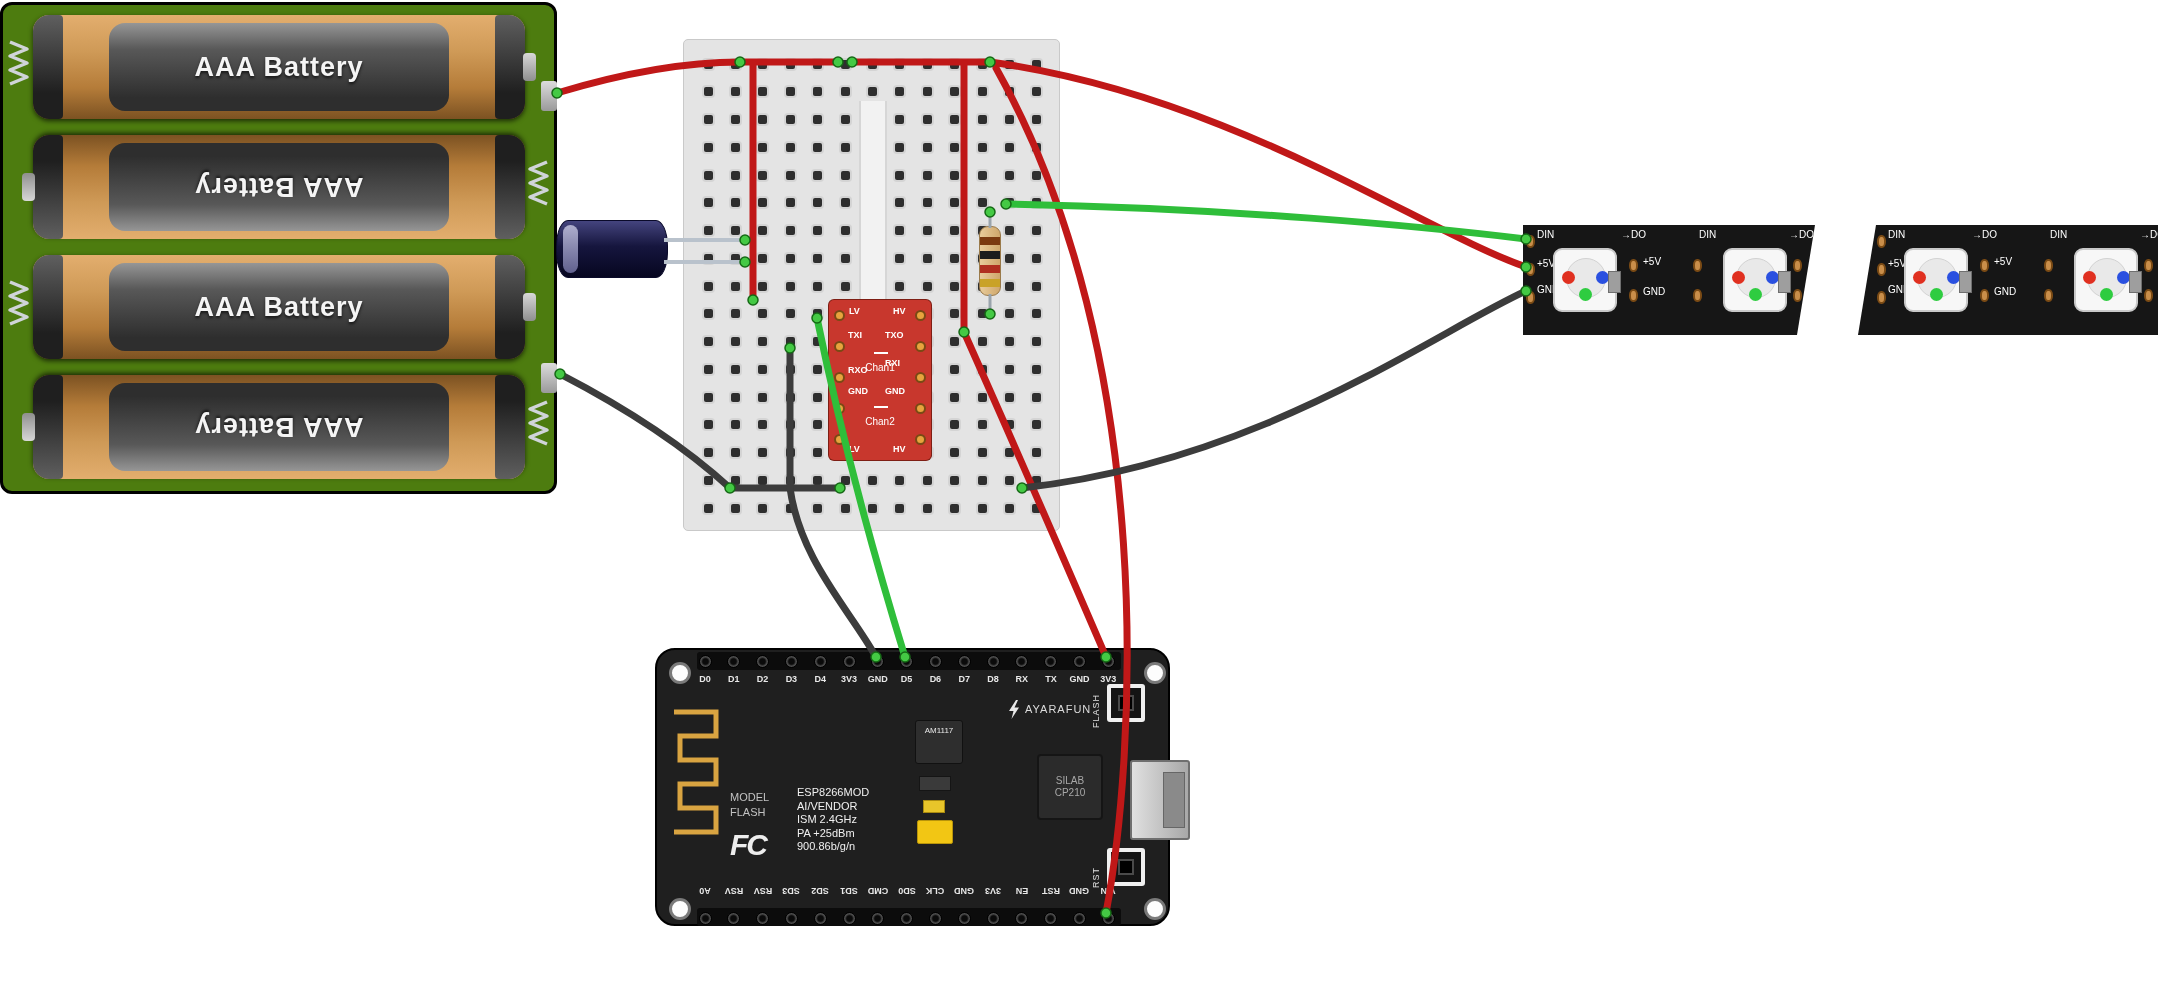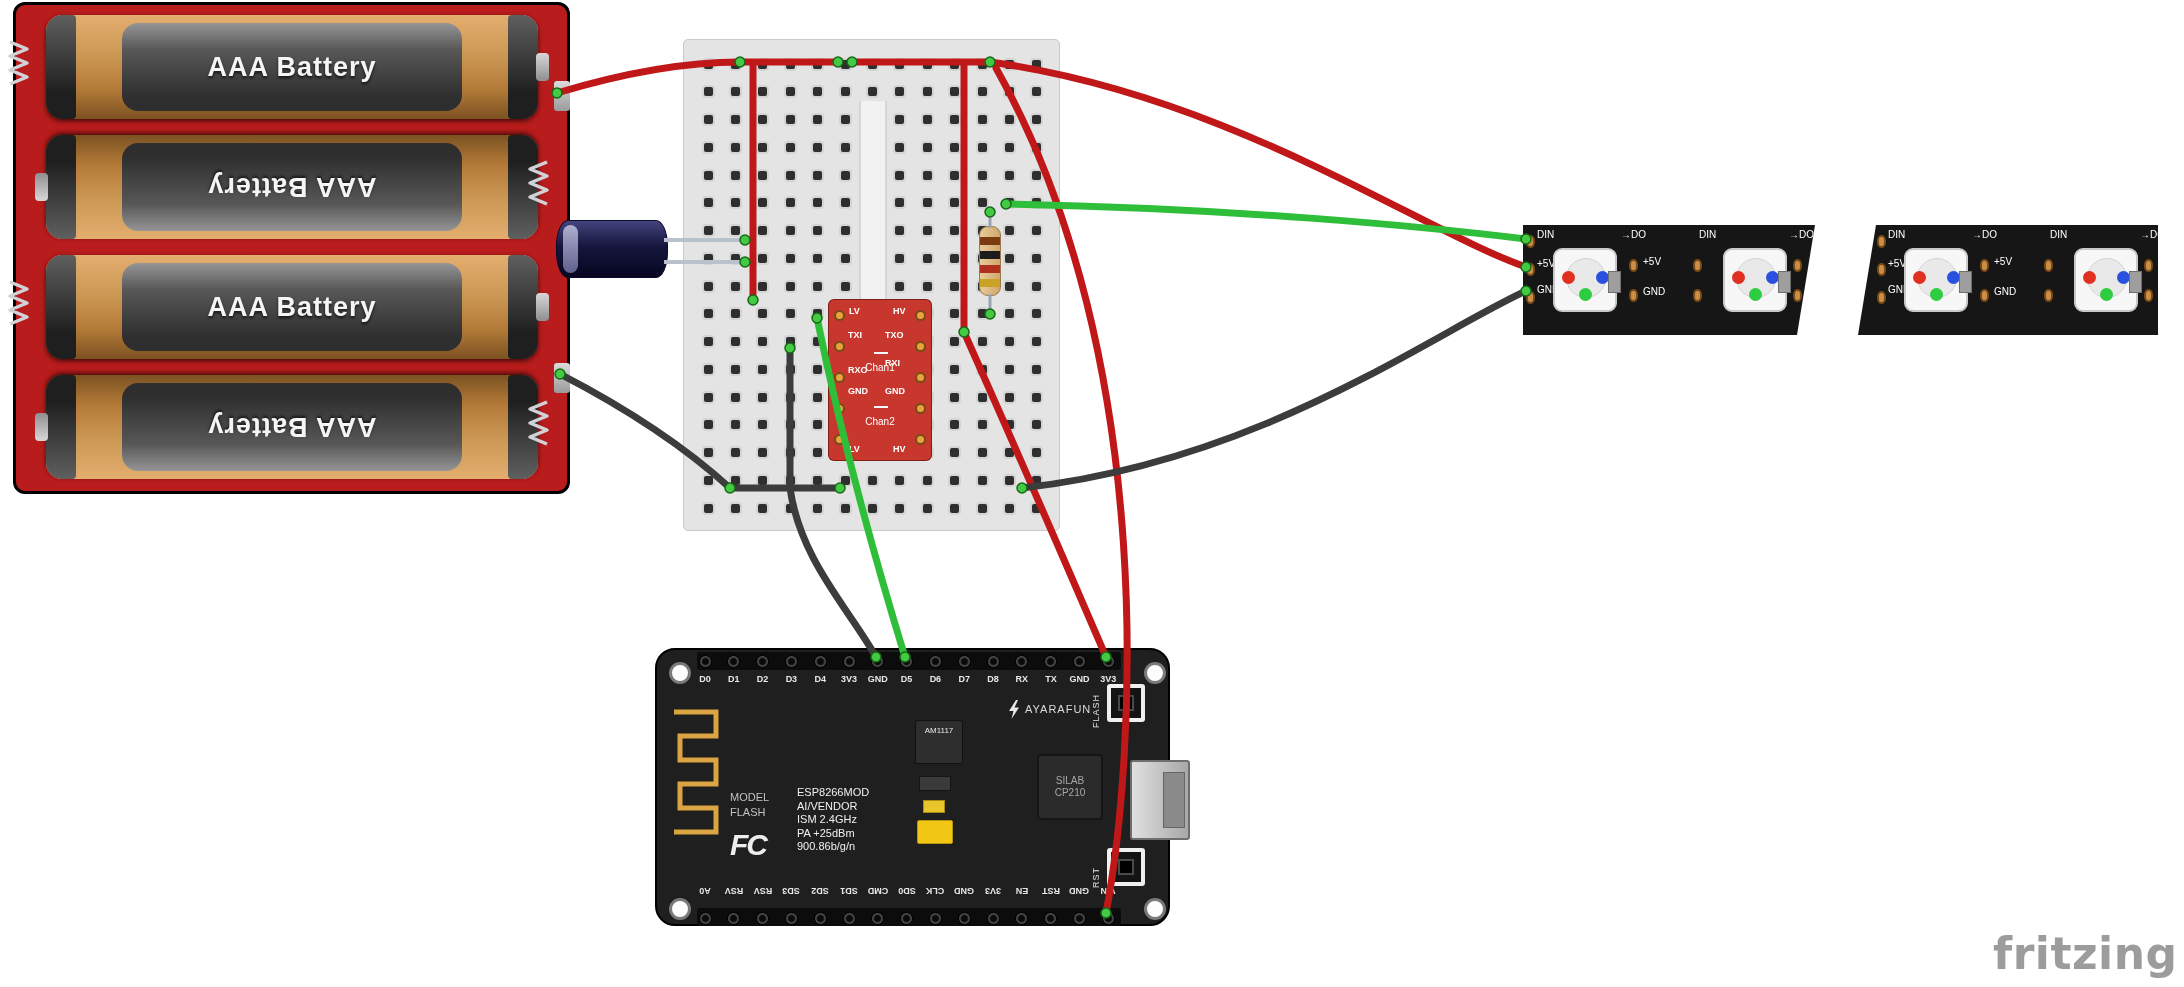--- a/index.html
+++ b/index.html
@@ -1,21 +1,21 @@
 <!DOCTYPE html>
 <html><head>
 <meta charset="utf-8">
 <style>
   * { margin:0; padding:0; box-sizing:border-box; }
   body { background:#fff; font-family:"Liberation Sans", sans-serif; }
   #stage { position:relative; width:2184px; height:987px; background:#ffffff; overflow:hidden; }
 
   
-  #battery-pack { position:absolute; left:13px; top:2px; width:557px; height:492px;
-    background:#b91c1c; border:3px solid #000; border-radius:12px; }
+  #battery-pack { position:absolute; left:0; top:2px; width:557px; height:492px;
+    background:#4d7c0f; border:3px solid #000; border-radius:12px; }
   .battery { position:absolute; left:30px; width:492px; height:104px; border-radius:16px;
     background:linear-gradient(180deg,#e3ae6e 0%,#cf9a57 35%,#b57c39 70%,#7c5222 100%);
     box-shadow:0 2px 5px rgba(0,0,0,.65); }
   .battery.flipped { transform:rotate(180deg); }
   .bat-cap { position:absolute; top:0; width:30px; height:100%;
     background:linear-gradient(180deg,#5f5f5f,#1f1f1f 75%); }
   .bat-capL { left:0; border-radius:16px 4px 4px 16px; }
   .bat-capR { right:0; border-radius:4px 16px 16px 4px; }
   .bat-band { position:absolute; left:76px; right:76px; top:8px; bottom:8px; border-radius:16px;
     background:linear-gradient(180deg,#969696,#585858 30%,#2e2e2e 85%);
@@ -657,14 +657,13 @@
       <circle cx="1106" cy="913" r="5" fill="#44c944" stroke="#156915" stroke-width="1.5"></circle>
       <circle cx="1526" cy="239" r="5" fill="#44c944" stroke="#156915" stroke-width="1.5"></circle>
       <circle cx="1526" cy="267" r="5" fill="#44c944" stroke="#156915" stroke-width="1.5"></circle>
       <circle cx="1526" cy="291" r="5" fill="#44c944" stroke="#156915" stroke-width="1.5"></circle>
       <circle cx="745" cy="240" r="5" fill="#44c944" stroke="#156915" stroke-width="1.5"></circle>
       <circle cx="745" cy="262" r="5" fill="#44c944" stroke="#156915" stroke-width="1.5"></circle>
       <circle cx="990" cy="212" r="5" fill="#44c944" stroke="#156915" stroke-width="1.5"></circle>
       <circle cx="990" cy="314" r="5" fill="#44c944" stroke="#156915" stroke-width="1.5"></circle>
     </svg>
 
-  <div id="watermark">fritzing</div>
 </div>
 
 </body></html>

